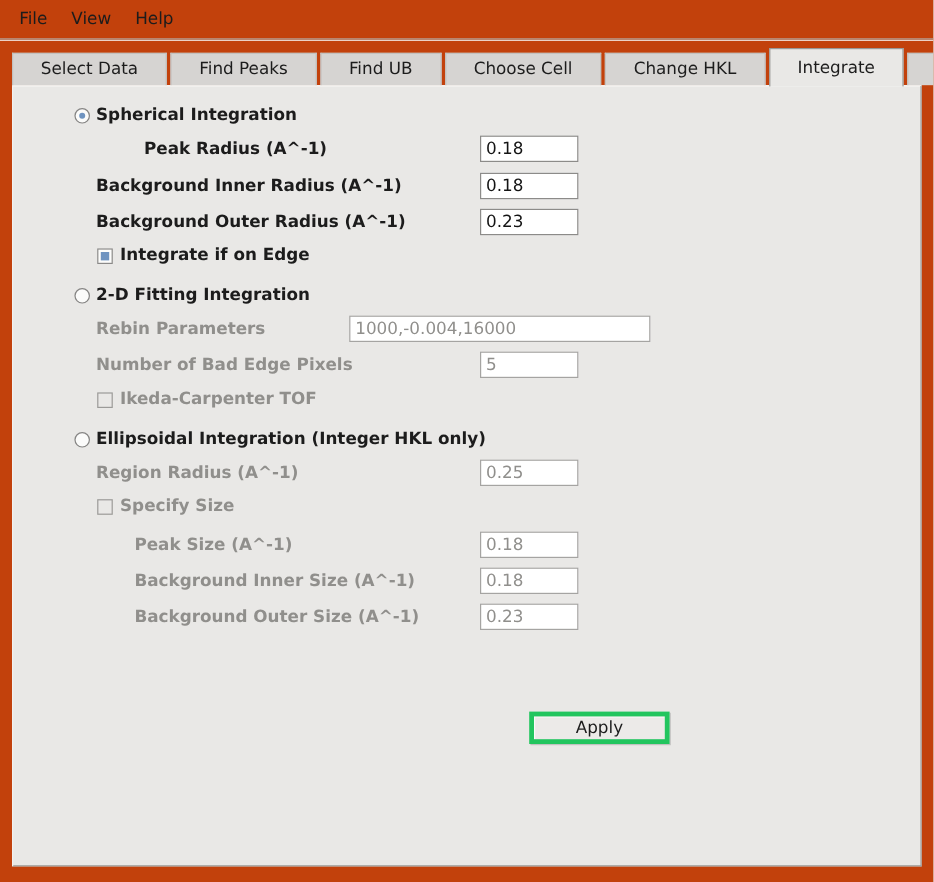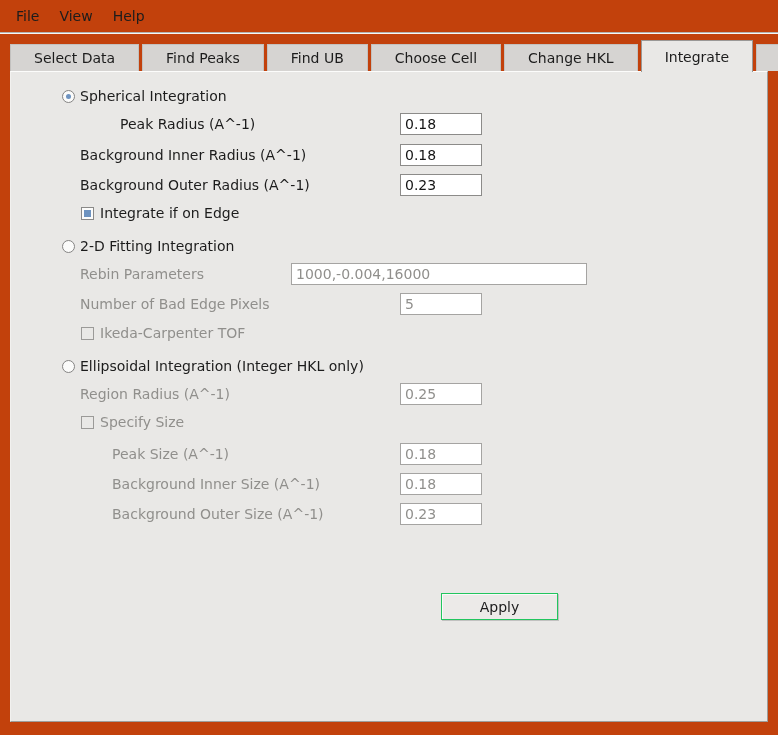--- a/index.html
+++ b/index.html
@@ -32,21 +32,21 @@
     height: 32px; margin-bottom: 0; background: #e9e8e6;
     border: 1px solid #9a9896; border-bottom: none; z-index: 3;
   }
   
   .panel {
     position: absolute; left: 10px; top: 71px; width: 758px; height: 651px;
     background: #e9e8e6; z-index: 1;
     border-top: 1px solid #fcfcfb; border-left: 1px solid #f2f1ef;
     border-right: 1px solid #9e9d9b; border-bottom: 1px solid #9e9d9b;
   }
-  .lbl { position: absolute; white-space: nowrap; line-height: 17px; }
+  .lbl { position: absolute; white-space: nowrap; line-height: 17px; font-weight: bold; }
   .dis { color: #908f8c; }
   .field {
     position: absolute; height: 22px; padding: 0 4px;
     background: #ffffff; border: 1px solid #8c8b89;
     font-family: inherit; font-size: 14px; color: #141414; outline: none;
   }
   .field.dis { color: #908f8c; border-color: #a5a4a2; }
   .radio {
     position: absolute; width: 13px; height: 13px; border-radius: 50%;
     border: 1px solid #858483; background: #fbfbfa; cursor: default;
@@ -59,21 +59,21 @@
     position: absolute; width: 13px; height: 13px;
     border: 1px solid #8a8988; background: #fcfcfb; cursor: default;
   }
   .checkbox.on::after {
     content: ""; position: absolute; left: 2px; top: 2px;
     width: 7px; height: 7px; background: #6e93c0;
   }
   .checkbox.dis { border-color: #9b9a98; background: transparent; }
   .apply-btn {
     position: absolute; left: 430px; top: 521px; width: 117px; height: 27px;
-    background: #eceae8; border: 1px solid #22c55e;
+    background: #eceae8; border: 4px solid #22c55e;
     box-shadow: inset 0 1px 0 #fafaf9, inset 1px 0 0 #fafaf9, 1px 1px 0 rgba(120,120,120,0.35);
     font-family: inherit; font-size: 14px; color: #1c1c1c; cursor: default;
   }
 </style>
 </head>
 <body>
 
 <div class="window">
 
   <div class="menubar">
@@ -106,21 +106,21 @@
     <span class="lbl" style="left:69px; top:105px;">Background Outer Radius (A^-1)</span>
     <input class="field" style="left: 389px; top: 102px; width: 82px;" value="0.23">
 
     <span class="checkbox on" style="left:70px; top:135px;"></span>
     <span class="lbl" style="left:89px; top:133px;">Integrate if on Edge</span>
 
     <span class="radio" style="left:51px; top:168px;"></span>
     <span class="lbl" style="left:69px; top:166px;">2-D Fitting Integration</span>
 
     <span class="lbl dis" style="left:69px; top:194px;">Rebin Parameters</span>
-    <input class="field dis" style="left: 280px; top: 191px; width: 296px;" value="1000,-0.004,16000">
+    <input class="field dis" style="left: 280px; top: 191px; width: 251px;" value="1000,-0.004,16000">
 
     <span class="lbl dis" style="left:69px; top:224px;">Number of Bad Edge Pixels</span>
     <input class="field dis" style="left: 389px; top: 221px; width: 82px;" value="5">
 
     <span class="checkbox dis" style="left:70px; top:255px;"></span>
     <span class="lbl dis" style="left:89px; top:253px;">Ikeda-Carpenter TOF</span>
 
     <span class="radio" style="left:51px; top:288px;"></span>
     <span class="lbl" style="left:69px; top:286px;">Ellipsoidal Integration (Integer HKL only)</span>
 

